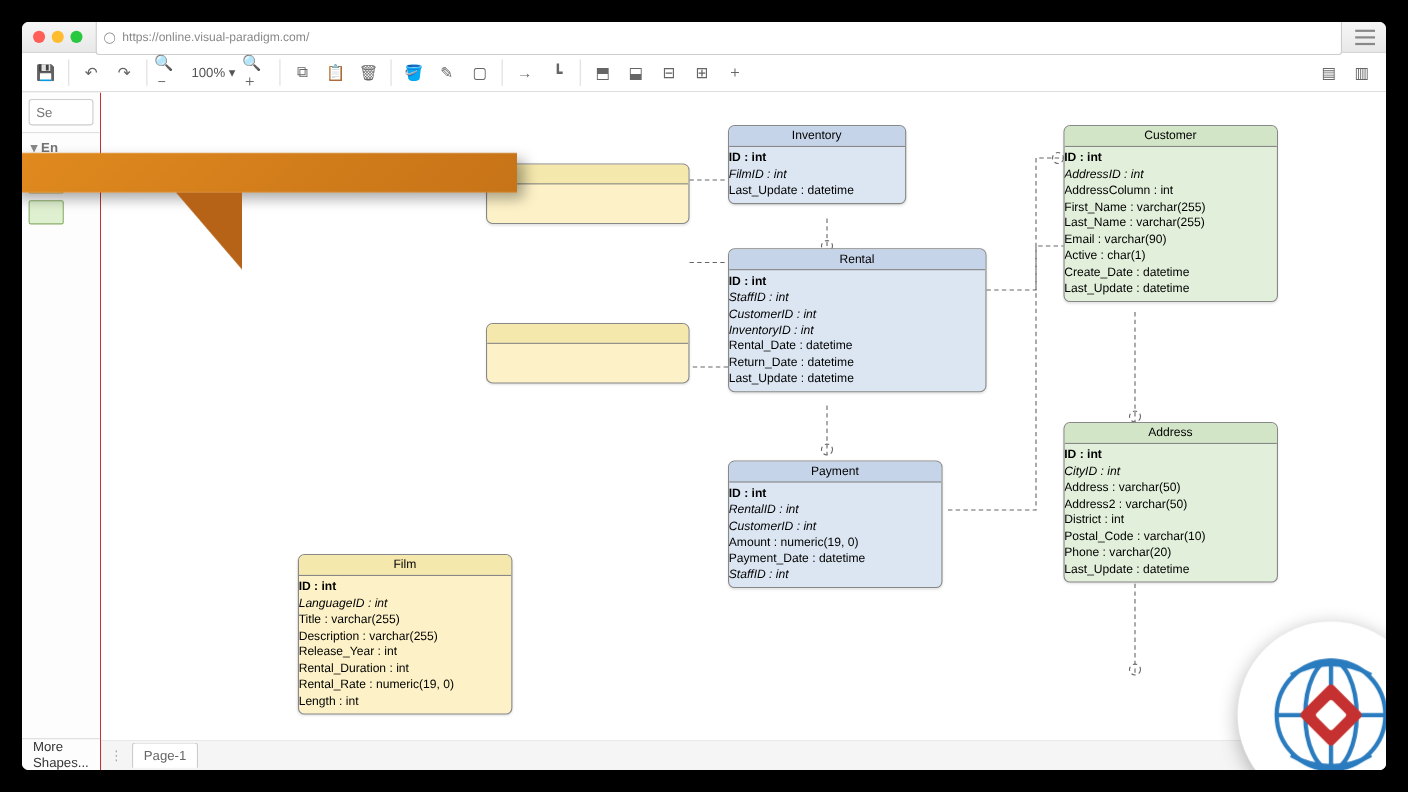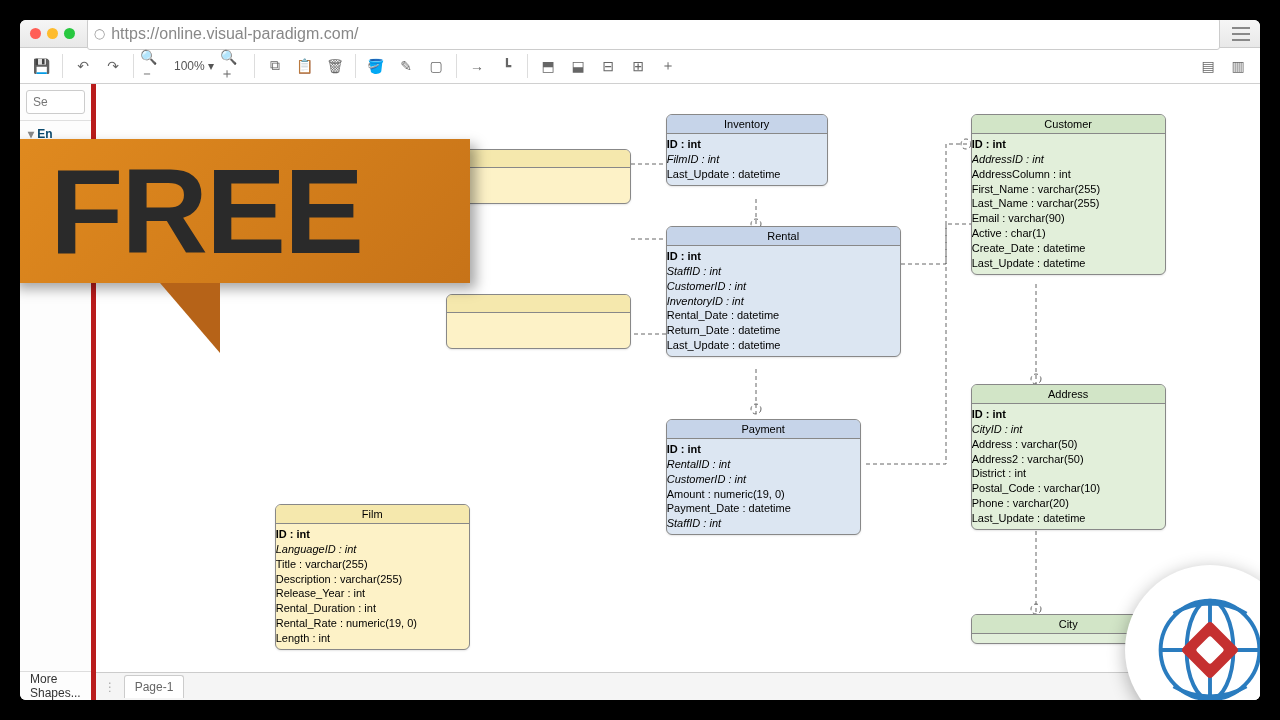--- a/index.html
+++ b/index.html
@@ -2,33 +2,33 @@
 <html><head>
 <meta charset="utf-8">
 <style>
 * { box-sizing: border-box; margin: 0; padding: 0; }
 body { font-family: Arial, sans-serif; font-size: 12px; background: #000; display: flex; justify-content: center; align-items: center; width: 1280px; height: 720px; }
 .app-window { width: 1240px; height: 680px; background: #fff; border-radius: 6px; overflow: hidden; display: flex; flex-direction: column; box-shadow: 0 4px 20px rgba(0,0,0,0.3); }
 .title-bar { height: 28px; background: linear-gradient(#f6f6f6,#e8e8e8); display: flex; align-items: center; padding: 0 10px; border-bottom: 1px solid #ccc; }
 .window-controls { display: flex; gap: 6px; }
 .wc { width: 11px; height: 11px; border-radius: 50%; }
 .wc-r { background: #ff5f57; } .wc-y { background: #febc2e; } .wc-g { background: #28c840; }
-.url-bar { flex: 1; margin: 0 12px; height: 32px; background: #fff; border: 1px solid #ccc; border-radius: 3px; display: flex; align-items: center; padding: 0 6px; font-size: 16px; color: #888; }
+.url-bar { flex: 1; margin: 0 12px; height: 32px; background: #fff; border: 1px solid #ccc; border-radius: 3px; display: flex; align-items: center; padding: 0 6px; font-size: 11px; color: #888; }
 .url-bar::before { content: "◯"; margin-right: 6px; font-size: 10px; }
 .hamburger { width: 18px; height: 14px; display: flex; flex-direction: column; justify-content: space-between; cursor: pointer; }
 .hamburger span { height: 2px; background: #888; }
 .toolbar { height: 36px; border-bottom: 1px solid #d0d0d0; display: flex; align-items: center; padding: 0 8px; gap: 2px; }
 .tbtn { width: 28px; height: 28px; display: flex; align-items: center; justify-content: center; color: #666; cursor: pointer; border-radius: 3px; font-size: 14px; }
 .tsep { width: 1px; height: 24px; background: #ddd; margin: 0 4px; }
 .zoom-label { font-size: 12px; color: #555; padding: 0 4px; }
 .content { flex: 1; display: flex; overflow: hidden; position: relative; }
-.sidebar { width: 220px; border-right: 5px solid #b91c1c; display: flex; flex-direction: column; background: #fdfdfd; }
+.sidebar { width: 220px; border-right: 1px solid #b91c1c; display: flex; flex-direction: column; background: #fdfdfd; }
 .search-box { padding: 6px; border-bottom: 1px solid #e0e0e0; }
 .search-box input { width: 100%; padding: 4px 6px; border: 1px solid #ccc; border-radius: 3px; font-size: 12px; }
-.cat-header { padding: 6px 8px; font-size: 12px; font-weight: bold; color: #0c4a6e; border-bottom: 1px solid #e0e0e0; }
+.cat-header { padding: 6px 8px; font-size: 12px; font-weight: bold; color: #737373; border-bottom: 1px solid #e0e0e0; }
 .cat-header::before { content: "▾ "; color: #888; }
 .shape-list { padding: 6px; display: flex; flex-direction: column; gap: 6px; }
 .shape-thumb { width: 32px; height: 22px; border-radius: 2px; }
 .st-yellow { background: #fdf2c7; border: 1px solid #c9b069; }
 .st-green { background: #dff0d0; border: 1px solid #8ab068; }
 .more-shapes { padding: 0 10px; border-top: 1px solid #ddd; font-size: 12px; color: #333; cursor: pointer; }
 .canvas-wrap { flex: 1; display: flex; flex-direction: column; position: relative; }
 .canvas { flex: 1; overflow: auto; background: #fff; position: relative; }
 .canvas-inner { position: relative; width: 1400px; height: 700px; }
 .entity { position: absolute; border: 1px solid #888; border-radius: 6px; overflow: hidden; font-size: 11px; box-shadow: 0 1px 2px rgba(0,0,0,0.1); }
@@ -215,35 +215,31 @@
               </div>
           </div>
 
           <div class="entity e-yellow" style="left:350px; top:65px; width:185px; height:55px">
             <div class="entity-header" style="height:18px"></div>
           </div>
           <div class="entity e-yellow" style="left:350px; top:210px; width:185px; height:55px">
             <div class="entity-header" style="height:18px"></div>
           </div>
 
-          <div class="entity e-green" style="left:875px; top:530px; width:195px; height:30px">
-            <div class="entity-header">City</div>
-          </div>
 
         </div>
       </div>
       <div class="page-tabs">
         <span style="margin-right:8px; color:#aaa">⋮</span>
         <div class="page-tab">Page-1</div>
       </div>
     </div>
 
     <div class="banner">
       <div class="banner-main">
-        <h1>FREE</h1>
       </div>
       <div class="banner-tail"></div>
     </div>
 
     <div class="logo">
       <svg viewBox="0 0 100 100">
         <g fill="none" stroke="#2a7cbf" stroke-width="3">
           <circle cx="50" cy="50" r="38"></circle>
           <path d="M12 50 h76 M50 12 v76 M22 22 a55 55 0 0 1 56 0 M22 78 a55 55 0 0 0 56 0"></path>
           <ellipse cx="50" cy="50" rx="18" ry="38"></ellipse>

